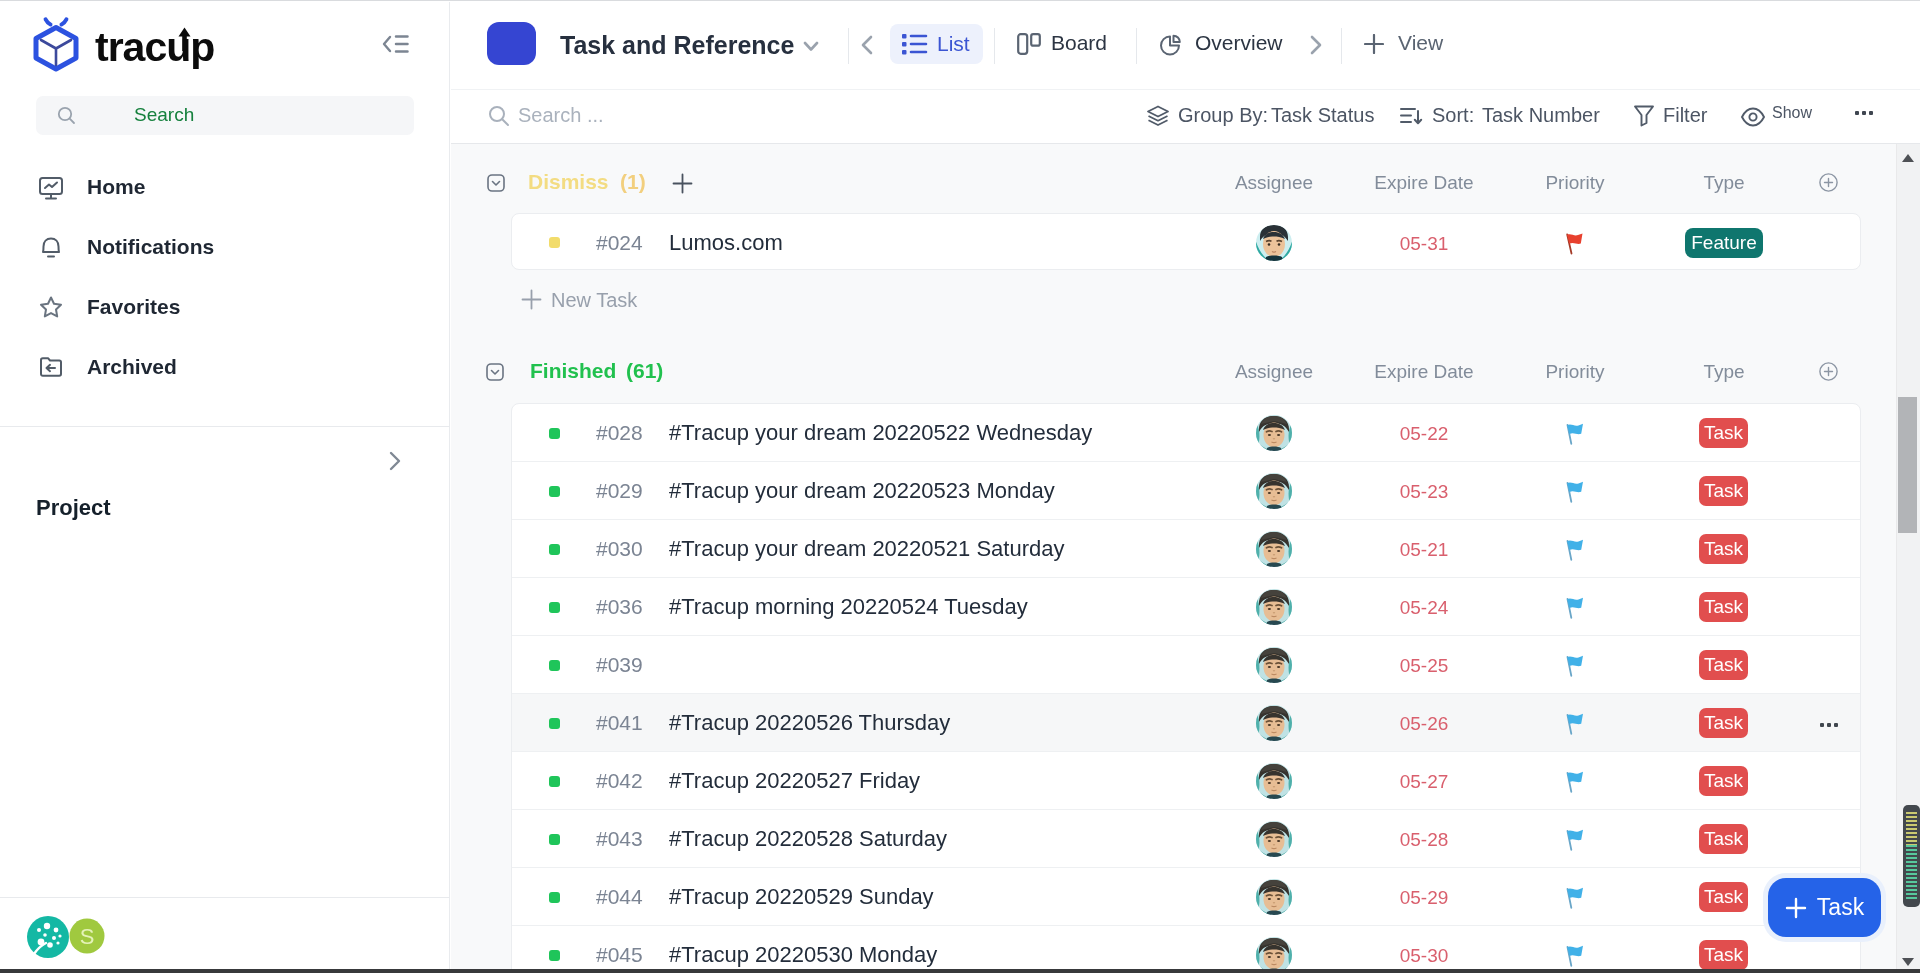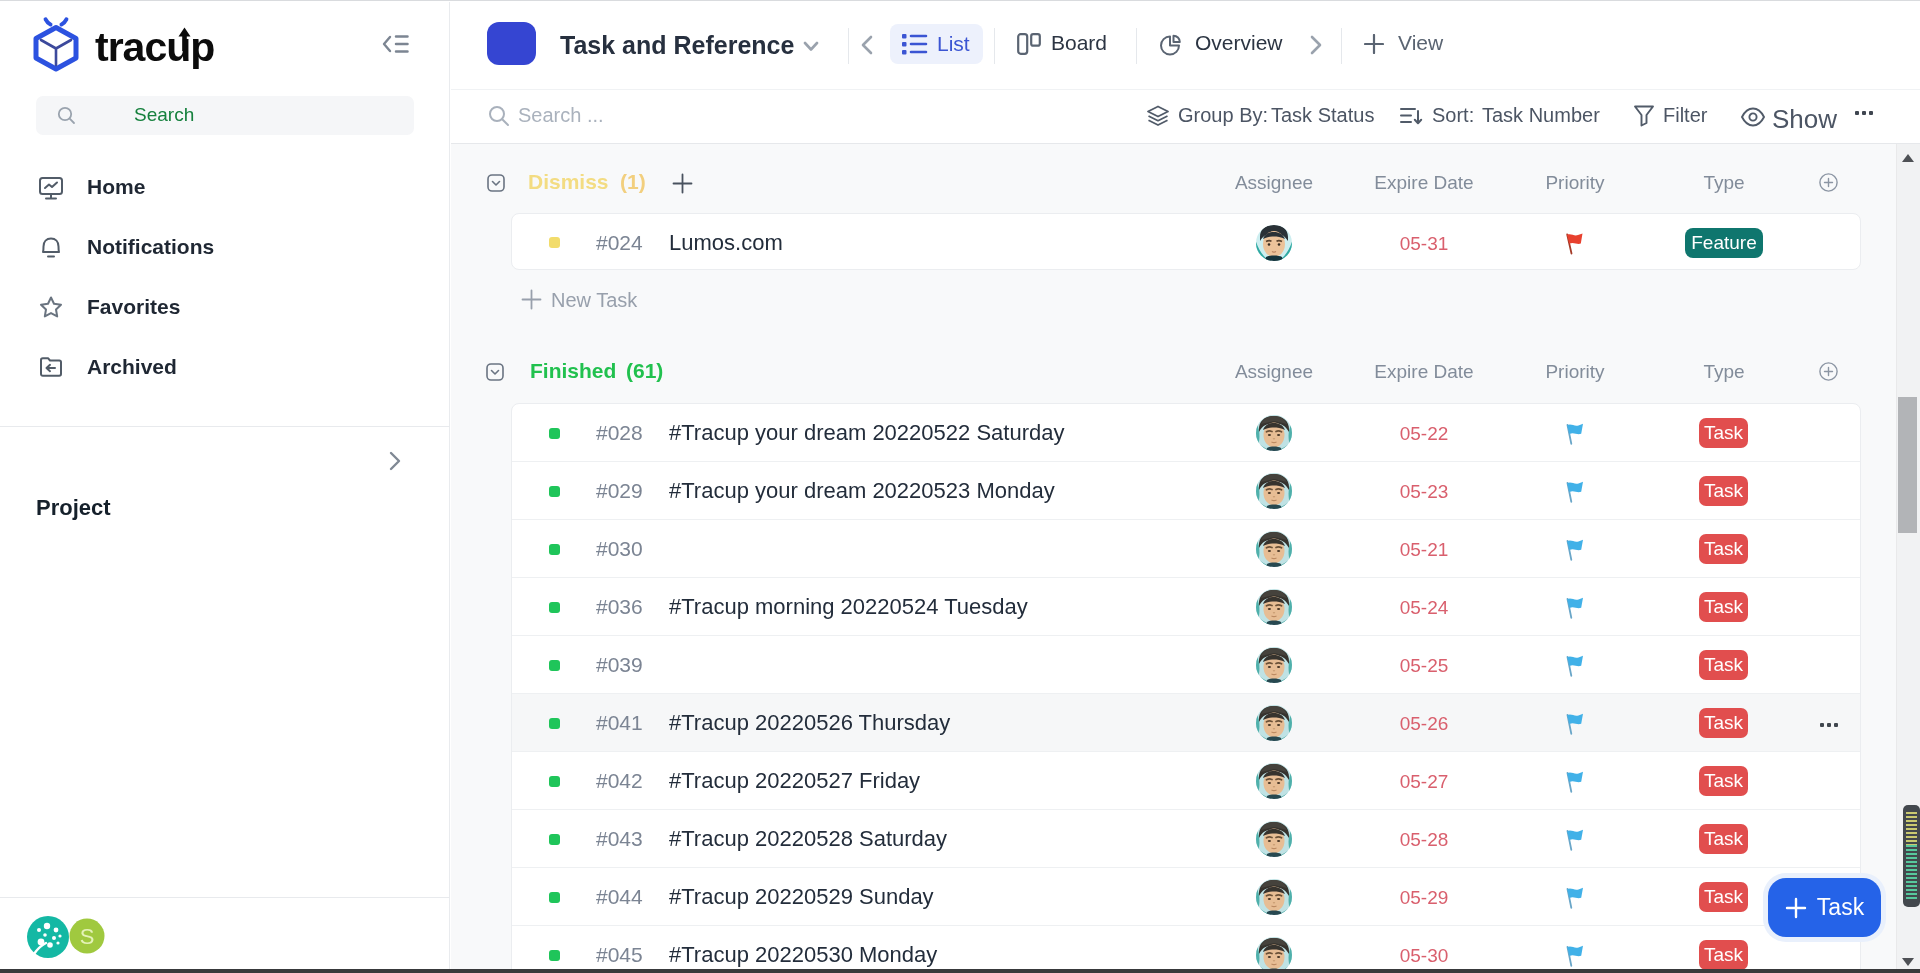--- a/index.html
+++ b/index.html
@@ -220,21 +220,21 @@
 
     <svg class="abs" style="left:1182px; top:14px;" width="22" height="24" viewBox="0 0 22 24">
       <path d="M2 2.5 H20 L13.5 11 V19 L8.5 21.5 V11 Z" fill="none" stroke="#515b69" stroke-width="1.9" stroke-linejoin="round"></path>
     </svg>
     <span class="abs" style="left:1212px; top:14px; font-size:20px; color:#4c5564;">Filter</span>
 
     <svg class="abs" style="left:1289px; top:17px;" width="26" height="20" viewBox="0 0 26 20">
       <path d="M2 10 C5 4 9 1.5 13 1.5 C17 1.5 21 4 24 10 C21 16 17 18.5 13 18.5 C9 18.5 5 16 2 10 Z" fill="none" stroke="#515b69" stroke-width="1.9"></path>
       <circle cx="13" cy="10" r="3.6" fill="none" stroke="#515b69" stroke-width="1.9"></circle>
     </svg>
-    <span class="abs" style="left:1321px; top:14px; font-size:26px; color:#4c5564;">Show</span>
+    <span class="abs" style="left:1321px; top:14px; font-size:16px; color:#4c5564;">Show</span>
 
     <div class="abs" style="left:1404px; top:21px; width:4px; height:4px; background:#3f4650; border-radius:1px; box-shadow:7px 0 0 #3f4650, 14px 0 0 #3f4650;"></div>
   </div>
   <div class="content" style="overflow:hidden;">
 
     <svg class="abs" style="left:36px; top:30px;" width="18" height="18" viewBox="0 0 18 18">
       <rect x="1" y="1" width="16" height="16" rx="4" fill="none" stroke="#6a7482" stroke-width="1.6"></rect>
       <path d="M5.5 7.5 L9 11 L12.5 7.5" fill="none" stroke="#6a7482" stroke-width="1.6" stroke-linecap="round" stroke-linejoin="round"></path>
     </svg>
     <span class="abs grp-title" style="left:77px; top:26px; color:#f3dc82;">Dismiss</span>
@@ -303,21 +303,21 @@
     <svg class="abs" style="left:1368px; top:218px;" width="19" height="19" viewBox="0 0 19 19">
       <circle cx="9.5" cy="9.5" r="8.6" fill="none" stroke="#8b95a3" stroke-width="1.4"></circle>
       <path d="M9.5 5.5 V13.5 M5.5 9.5 H13.5" stroke="#8b95a3" stroke-width="1.4" stroke-linecap="round"></path>
     </svg>
 
     <div class="card" style="top:259px; height:580px;">
 
       <div class="row">
         <div class="dot"></div>
         <span class="tnum">#028</span>
-        <span class="tname">#Tracup your dream 20220522 Saturday</span>
+        <span class="tname">#Tracup your dream 20220522 Wednesday</span>
         <span class="avatar"><svg width="36" height="36" viewBox="0 0 36 36">
               <use href="#avsym"></use>
             </svg></span>
         <span class="tdate">05-22</span>
         <span class="tflag"><svg width="22" height="24" viewBox="0 0 22 24">
 <path d="M4.5 3 L8.3 21.8" stroke="#6aa6c8" stroke-width="1.8" stroke-linecap="round"></path>
 <path d="M4.2 3.2 C8.5 1.2 11.5 5 15.5 3.4 L20 1.8 L18.2 11.8 C14 13.5 11 9.8 6.5 12 Z" fill="#41b1e8"></path>
 </svg></span>
         <span class="badge">Task</span>
 
@@ -333,20 +333,21 @@
         <span class="tflag"><svg width="22" height="24" viewBox="0 0 22 24">
 <path d="M4.5 3 L8.3 21.8" stroke="#6aa6c8" stroke-width="1.8" stroke-linecap="round"></path>
 <path d="M4.2 3.2 C8.5 1.2 11.5 5 15.5 3.4 L20 1.8 L18.2 11.8 C14 13.5 11 9.8 6.5 12 Z" fill="#41b1e8"></path>
 </svg></span>
         <span class="badge">Task</span>
 
       </div>
       <div class="row">
         <div class="dot"></div>
         <span class="tnum">#030</span>
+        <span class="tname">#Tracup your dream 20220521 Saturday</span>
         <span class="avatar"><svg width="36" height="36" viewBox="0 0 36 36">
               <use href="#avsym"></use>
             </svg></span>
         <span class="tdate">05-21</span>
         <span class="tflag"><svg width="22" height="24" viewBox="0 0 22 24">
 <path d="M4.5 3 L8.3 21.8" stroke="#6aa6c8" stroke-width="1.8" stroke-linecap="round"></path>
 <path d="M4.2 3.2 C8.5 1.2 11.5 5 15.5 3.4 L20 1.8 L18.2 11.8 C14 13.5 11 9.8 6.5 12 Z" fill="#41b1e8"></path>
 </svg></span>
         <span class="badge">Task</span>
 

